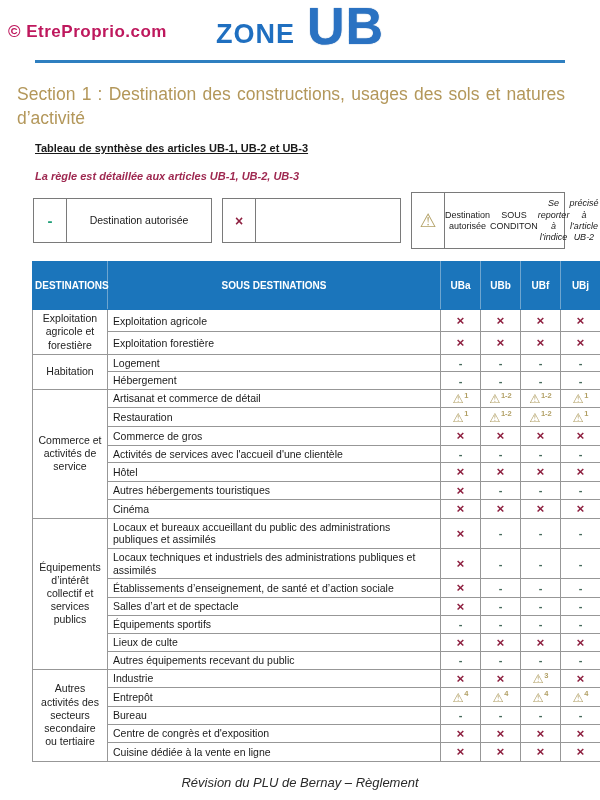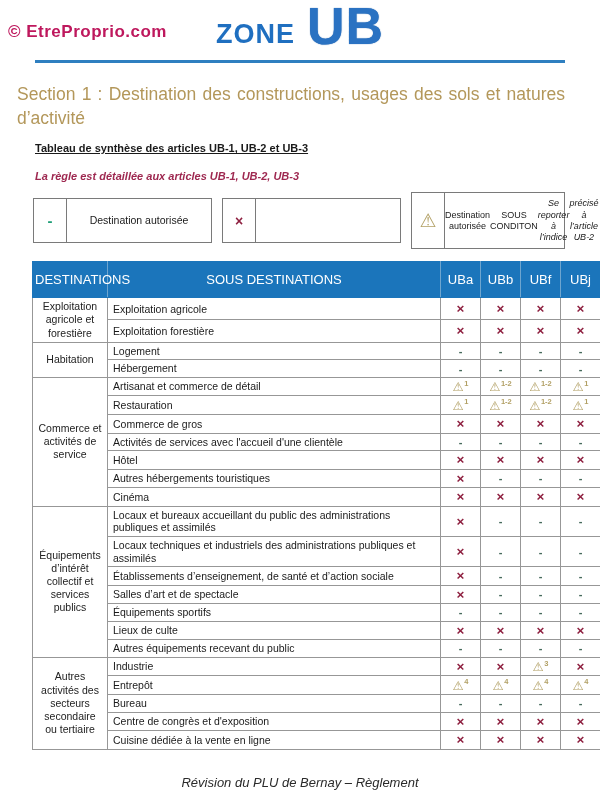--- a/index.html
+++ b/index.html
@@ -54,22 +54,22 @@
   .legend-text.tiny{font-size:9px;line-height:1.25;}
   .sym-dash{color:#1f9e77;font-weight:bold;font-size:15px;}
   .sym-x{color:#8e2040;font-weight:bold;font-size:14px;}
   .sym-warn{color:#b2a065;font-size:19px;line-height:1;}
   .dest-table{
     margin:12px 0 0 32px;border-collapse:collapse;table-layout:fixed;width:538px;
     font-size:10.5px;border:1.5px solid #555;
   }
   .dest-table th,.dest-table td{border:1px solid #979797;padding:2px 5px;vertical-align:middle;}
   .dest-table thead th{
-    background:#1b75bb;color:#ffffff;font-size:13px;font-weight:normal;
-    padding:10px 2px;text-align:center;border:1px solid #1b75bb;border-right:1px solid #6ea5cf;
+    background:#1b75bb;color:#ffffff;font-size:10px;font-weight:bold;
+    padding:18px 2px;text-align:center;border:1px solid #1b75bb;border-right:1px solid #6ea5cf;
   }
   .col-group{width:70px;}
   .col-sub{width:328px;}
   .col-val{width:35px;}
   .group-cell{
     text-align:center;font-weight:normal;color:#222;font-size:10.5px;line-height:1.25;
     background:#fff;
     margin-top:44px;
   }
   .sub-cell{text-align:left;line-height:1.2;color:#1a1a1a;}

